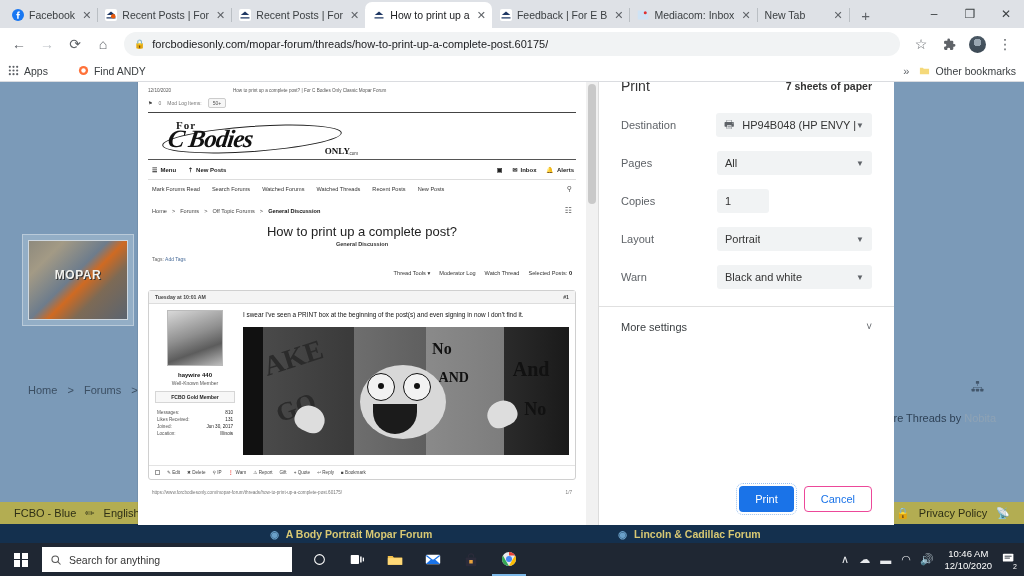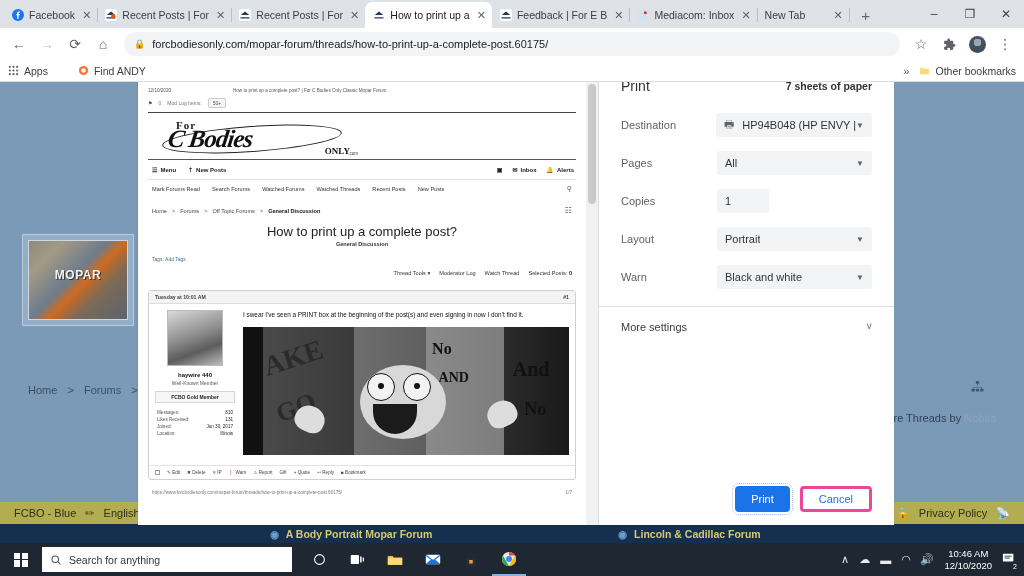--- a/index.html
+++ b/index.html
@@ -100,21 +100,21 @@
   .copies-box { width:52px; height:24px; background:#f1f3f4; border-radius:3px;
      display:flex; align-items:center; padding:0 8px; font-size:11px; color:#333; }
   .divider { height:1px; background:#e0e0e0; margin:10px 0 0 0; }
   .more { display:flex; align-items:flex-start; padding:14px 22px; font-size:11px; color:#3c4043; }
   .more .caret { margin-left:auto; font-size:10px; color:#5f6368; }
   .dlg-actions { position:absolute; left:0; right:0; bottom:0; height:52px;
      display:flex; align-items:center; justify-content:flex-end; gap:10px; padding-right:22px; }
   .btn { height:26px; border-radius:4px; font-size:11px; display:flex; align-items:center;
      justify-content:center; padding:0 16px; }
   .btn.primary { background:#1a73e8; color:#fff; outline:1px dotted #9cc2f0; outline-offset:2px; }
-  .btn.secondary { background:#fff; color:#1a73e8; border:3px solid #ec4899; }
+  .btn.secondary { background:#fff; color:#1a73e8; border:1px solid #ec4899; }
 
   
   .paper { position:absolute; left:0; top:0; width:448px; height:443px; background:#fff;
      padding:6px 10px 4px 10px; }
   .p-hdr { display:flex; font-size:4.6px; color:#555; }
   .p-hdr .ctr { margin-left:62px; }
   .modlog { display:flex; align-items:center; gap:6px; margin-top:5px; font-size:5px; color:#777; }
   .modlog .flag { color:#444; }
   .modlog .pill { border:1px solid #ccc; border-radius:2px; padding:1px 4px; background:#f6f6f6; color:#555; }
   .hr { height:1px; background:#444; margin:4px 0 0 0; }

